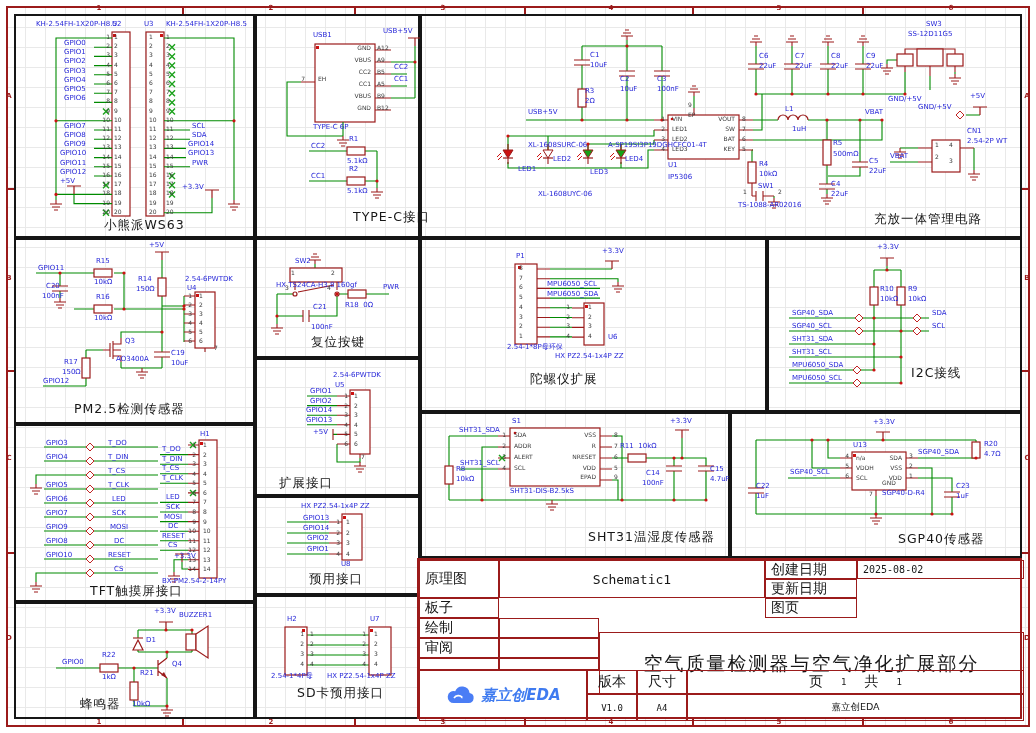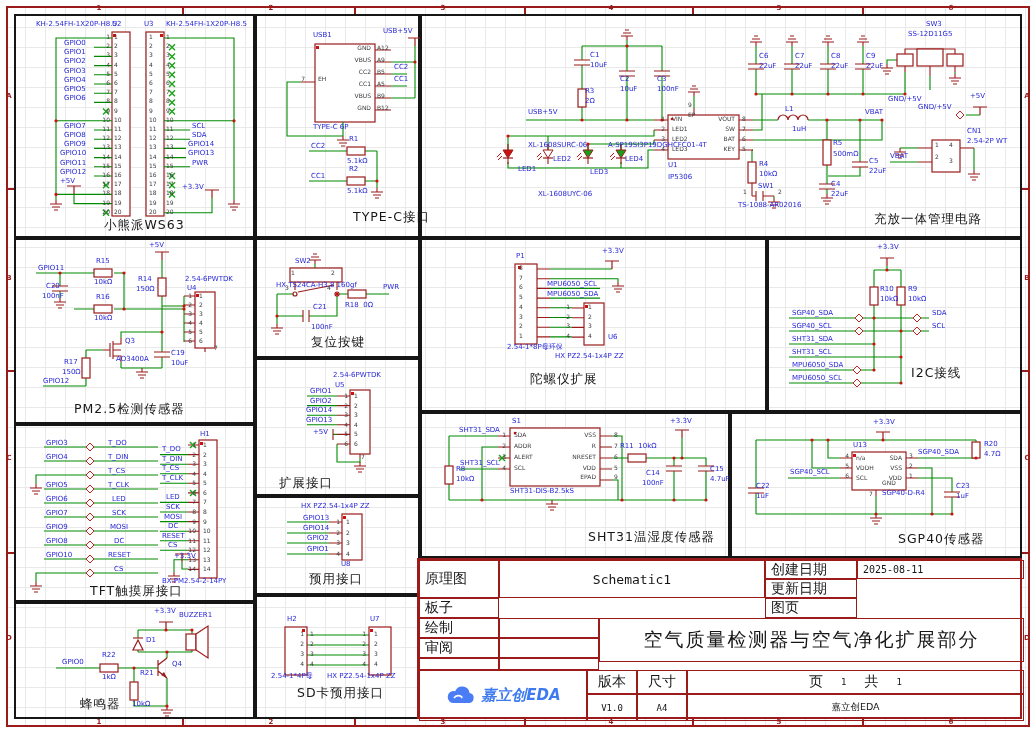--- a/index.html
+++ b/index.html
@@ -880,31 +880,31 @@
       <span class="lab p ae" style="left: 117px; top: 59px;">6</span>
       <span class="lab p" style="left: 177px; top: 39px;">3</span>
       <span class="lab p" style="left: 177px; top: 49px;">2</span>
       <span class="lab p" style="left: 177px; top: 59px;">1</span>
     </div>
 
   <div class="tb">
     <div class="cell zh cl" style="left:0;top:0;width:80px;height:38px">原理图</div>
     <div class="cell mono cc" style="left:80px;top:0;width:266px;height:38px;font-size:13px">Schematic1</div>
     <div class="cell zh cl" style="left:346px;top:0;width:92px;height:19px">创建日期</div>
-    <div class="cell mono cl" style="left:438px;top:0;width:167px;height:19px">2025-08-11</div>
+    <div class="cell mono cl" style="left:438px;top:0;width:167px;height:19px">2025-08-02</div>
     <div class="cell zh cl" style="left:346px;top:19px;width:92px;height:19px">更新日期</div>
     <div class="cell zh cl" style="left:0;top:38px;width:80px;height:20px">板子</div>
     <div class="cell zh cl" style="left:346px;top:38px;width:92px;height:20px">图页</div>
     <div class="cell zh cl" style="left:0;top:58px;width:80px;height:20px">绘制</div>
     <div class="cell" style="left:80px;top:58px;width:100px;height:20px"></div>
     <div class="cell zh cl" style="left:0;top:78px;width:80px;height:20px">审阅</div>
     <div class="cell" style="left:80px;top:78px;width:100px;height:20px"></div>
     <div class="cell" style="left:0;top:98px;width:80px;height:12px"></div>
     <div class="cell" style="left:80px;top:98px;width:100px;height:12px"></div>
-    <div class="cell big cc" style="left:180px;top:58px;width:425px;height:44px">空气质量检测器与空气净化扩展部分</div>
+    <div class="cell big cc" style="left:180px;top:72px;width:425px;height:63px">空气质量检测器与空气净化扩展部分</div>
     <div class="cell cc" style="left:0;top:110px;width:168px;height:51px">
       <svg width="32" height="22" viewBox="0 0 32 22">
         <path d="M9 18a6 6 0 1 1 1.2-11.8A7.5 7.5 0 0 1 24.6 8a5 5 0 0 1-1.2 9.9z" fill="#4a7df5"></path>
         <path d="M9 13c2-3 6-3 8-1" stroke="#fff" stroke-width="1.6" fill="none"></path>
         <path d="M15.5 12l2.2-.4l-.5 2.2z" fill="#fff"></path>
       </svg>
       <span class="logo-text">嘉立创EDA</span>
     </div>
     <div class="cell zh cc" style="left:168px;top:110px;width:50px;height:24px">版本</div>
     <div class="cell zh cc" style="left:218px;top:110px;width:50px;height:24px">尺寸</div>

